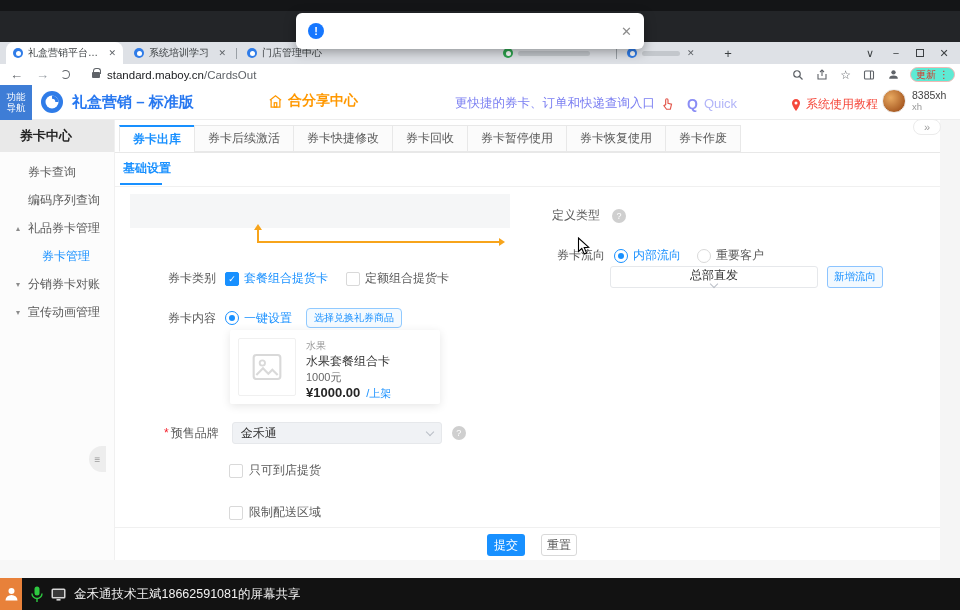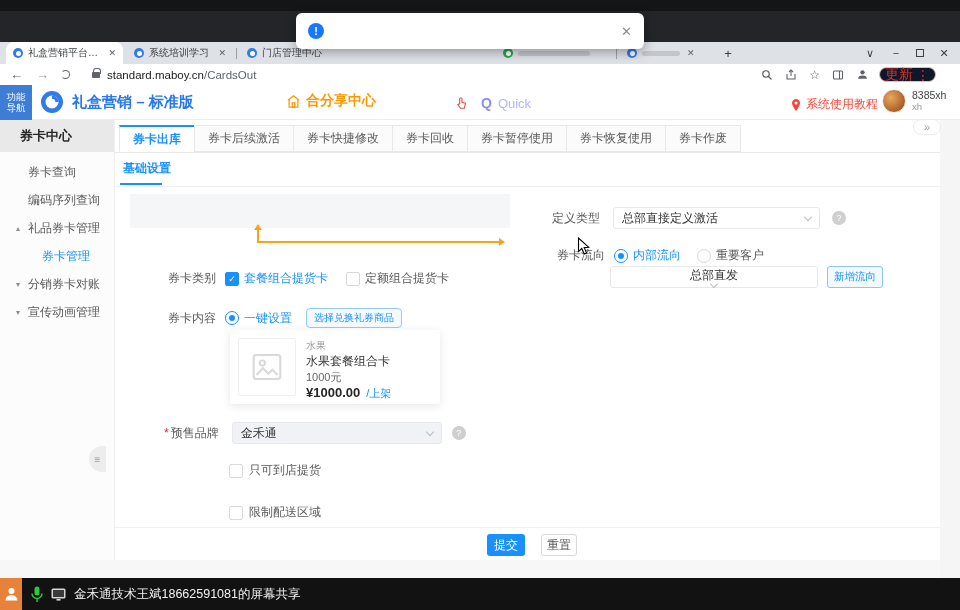--- a/index.html
+++ b/index.html
@@ -34,28 +34,28 @@
 
 
 #addrbar { left:0; top:64px; width:960px; height:21px; background:#fff; display:flex; align-items:center; }
 .navarrow { font-size:13px; color:#5f6368; margin-left:10px; }
 .reload { width:9px; height:9px; border:1.4px solid #5f6368; border-radius:50%; border-left-color:transparent; position:relative; margin-left:12px; }
 .lock { width:8px; height:6px; background:#5f6368; border-radius:1px; position:relative; margin-left:22px; }
 .lock::before { content:""; position:absolute; top:-4px; left:1px; width:6px; height:5px; border:1.3px solid #5f6368; border-bottom:none; border-radius:3px 3px 0 0; }
 .url { margin-left:7px; font-size:11.5px; color:#202124; }
 .url .path { color:#5f6368; }
 .bicon { margin-left:12px; color:#5f6368; display:flex; align-items:center; }
-#update-pill { margin-left:10px; margin-right:24px; height:15px; border:1px solid #f2b8b4; background:#0f172a; border-radius:8px; display:flex; align-items:center; padding:0 5px; gap:3px; color:#d93025; font-size:14px; }
+#update-pill { margin-left:10px; margin-right:5px; height:15px; border:1px solid #f2b8b4; background:#5eead4; border-radius:8px; display:flex; align-items:center; padding:0 5px; gap:3px; color:#d93025; font-size:10px; }
 
 
 #appheader { left:0; top:85px; width:960px; height:35px; background:#fff; border-bottom:1px solid #ededed; }
 #navbox { left:0; top:85px; width:32px; height:35px; background:#3e7dd6; color:#fff; font-size:9.5px; line-height:1.15; display:flex; flex-direction:column; align-items:center; justify-content:center; }
 #brand { left:40px; top:90px; display:flex; align-items:center; gap:8px; }
 #brand .name { color:#2878f0; font-size:15px; font-weight:bold; }
-#sharecenter { left:286px; top:92px; display:flex; align-items:center; gap:5px; color:#ff9800; font-size:14px; font-weight:bold; }
+#sharecenter { left:268px; top:92px; display:flex; align-items:center; gap:5px; color:#ff9800; font-size:14px; font-weight:bold; }
 #quickentry { left:455px; top:95px; display:flex; align-items:center; gap:6px; }
 #quickentry .t { color:#7b7ff2; font-size:12.5px; }
 #quickentry .q { color:#8a8df5; font-weight:bold; font-size:14px; margin-left:6px; }
 #quickentry .quick { color:#b2b5f8; font-size:13px; }
 #tutorial { left:790px; top:96px; display:flex; align-items:center; gap:4px; color:#f5483b; font-size:12px; }
 #userblock { left:882px; top:89px; display:flex; gap:6px; }
 #avatar { width:24px; height:24px; border-radius:50%; background:radial-gradient(circle at 35% 35%,#e8a960,#a85a22 75%); border:1px solid #eee; }
 #userblock .n1 { font-size:10.5px; color:#444; }
 #userblock .n2 { font-size:9.5px; color:#999; }
 
@@ -211,20 +211,21 @@
   </div>
   <div id="sharecenter" class="abs">
     <svg width="15" height="15" viewBox="0 0 24 24" fill="none" stroke="#ff9800" stroke-width="2">
         <path d="M3 10 L12 3 L21 10"></path>
         <path d="M5 9 V21 H19 V9"></path>
         <rect x="10" y="14" width="4" height="7"></rect>
       </svg>
     <span>合分享中心</span>
   </div>
   <div id="quickentry" class="abs">
+    <span class="t">更快捷的券卡、订单和快递查询入口</span>
     <svg width="14" height="14" viewBox="0 0 24 24" fill="none" stroke="#e2574c" stroke-width="2">
         <path d="M8 13 V5 a2 2 0 0 1 4 0 v6 l6 1.5 -2 8.5 H9.5 L5 15 z"></path>
       </svg>
     <span class="q">Q</span>
     <span class="quick">Quick</span>
   </div>
   <div id="tutorial" class="abs">
     <svg width="12" height="14" viewBox="0 0 24 28">
         <path d="M12 2 C7.5 2 4 5.5 4 10 c0 6 8 16 8 16 s8-10 8-16 c0-4.5-3.5-8-8-8 z" fill="#f5483b"></path>
         <circle cx="12" cy="10" r="3" fill="#fff"></circle>
@@ -332,24 +333,20 @@
       <span class="cbox"></span>
       <span class="optgray" style="margin-left:6px;">只可到店提货</span>
     </div>
     <div class="abs flex" style="left:114px;top:384px;">
       <span class="cbox"></span>
       <span class="optgray" style="margin-left:6px;">限制配送区域</span>
     </div>
 
     <div class="abs flex" style="left:437px;top:87px;">
       <span class="flabel">定义类型</span>
-      <span class="select" style="width:207px;margin-left:13px;">
-        <span>总部直接定义激活</span>
-        <span class="caret"></span>
-      </span>
       <span class="help" style="margin-left:12px;">?</span>
     </div>
     <div class="abs flex" style="left:442px;top:127px;">
       <span class="flabel">券卡流向</span>
       <span class="radio on" style="margin-left:9px;"></span>
       <span class="optblue" style="margin-left:5px;">内部流向</span>
       <span class="radio" style="margin-left:16px;"></span>
       <span class="optgray" style="margin-left:5px;">重要客户</span>
     </div>
     <div class="abs flex" style="left:495px;top:146px;">

